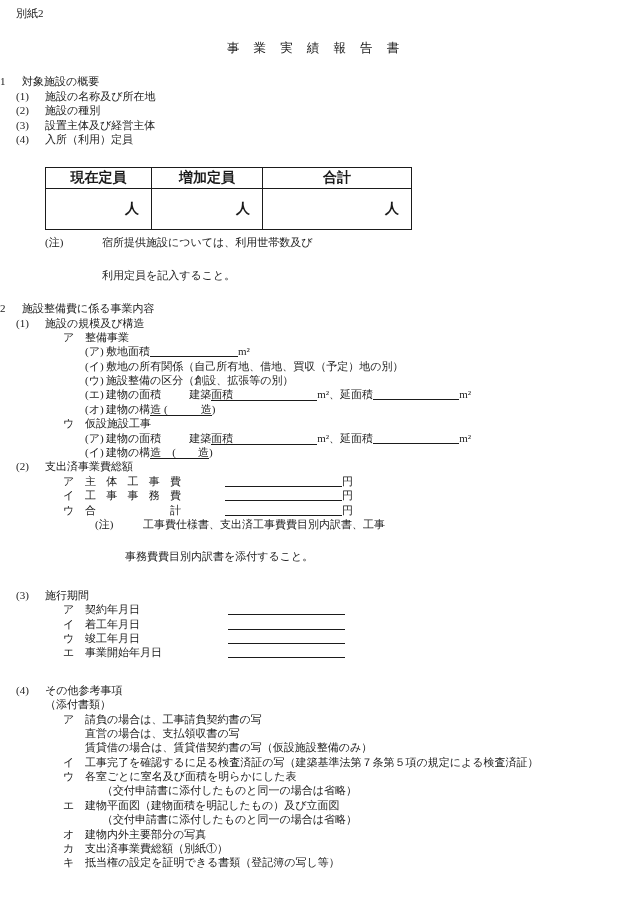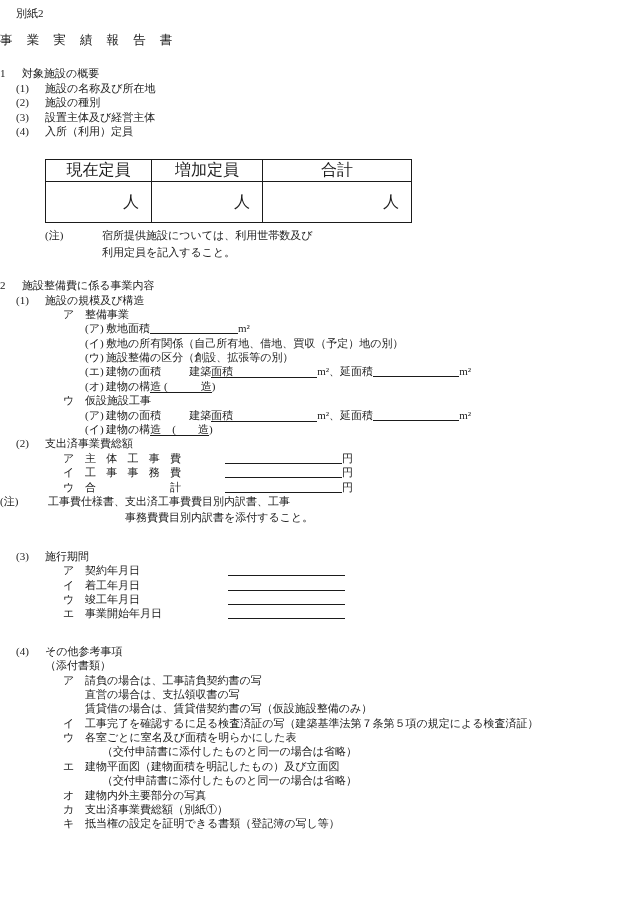--- a/index.html
+++ b/index.html
@@ -3,37 +3,37 @@
 <meta charset="utf-8">
 <style>
   html,body { margin:0; padding:0; }
   body {
     width:630px; height:903px; background:#ffffff; color:#1b1b1b;
     font-family:"Liberation Serif","DejaVu Serif",serif;
     font-size:11px; position:relative; overflow:hidden;
     padding-top:6px; box-sizing:border-box;
   }
   .line { white-space:pre; height:14.4px; line-height:14.4px; }
-  .title-line { text-align:left; font-size:12.5px; letter-spacing:4px; word-spacing:3px; margin-top:12px; height:16px; line-height:16px; }
+  .title-line { text-align:center; font-size:12.5px; letter-spacing:4px; word-spacing:3px; margin-top:20px; height:16px; line-height:16px; }
   .mk { display:inline-block; }
   .w22{width:22px} .w29{width:29px} .w21{width:21px} .w57{width:57px} .w48{width:48px}
   .pl28{padding-left:16px} .pl30{} .pl45{padding-left:45px}
   .pl63{padding-left:63px} .pl78{padding-left:102px} .pl85{padding-left:85px}
-  .pl95{} .pl102{padding-left:102px} .pl125{padding-left:125px}
-  .mt35{margin-top:2px} .mt5{margin-top:5px} .mt18{margin-top:18px}
+  .pl95{padding-left:95px} .pl102{padding-left:102px} .pl125{padding-left:125px}
+  .mt35{margin-top:18px} .mt5{margin-top:5px} .mt18{margin-top:18px}
   .mt19{margin-top:19px} .mt23{margin-top:23px} .mt24{margin-top:24px}
   .ul  { display:inline-block; border-bottom:1px solid #1b1b1b; height:12px; vertical-align:-2px; }
   .ulw88{width:88px} .ulw86{width:86px} .ulw117{width:117px}
   .ulx { border-bottom:1px solid #1b1b1b; }
   .pr84{padding-right:84px}
   .ml28{margin-left:28px} .ml44{margin-left:44px}
   .jl  { display:inline-block; width:96px; white-space:normal; text-align:justify; text-align-last:justify; }
   .lbl143 { display:inline-block; width:143px; }
   table.cap { border-collapse:collapse; margin-left:45px; margin-top:21px; }
-  table.cap th, table.cap td { border:1px solid #1b1b1b; font-weight:normal; font-size:16px; padding:0; }
+  table.cap th, table.cap td { border:1px solid #1b1b1b; font-weight:bold; font-size:14px; padding:0; }
   table.cap { border:1.5px solid #1b1b1b; }
   table.cap th { height:20px; text-align:center; }
   table.cap td { height:40px; text-align:right; padding-right:12px; vertical-align:middle; }
   .c1{width:105px} .c2{width:110px} .c3{width:148px}
 </style>
 </head>
 <body>
 
 <div class="line pl28"><span>別紙2</span></div>
 <div class="title-line">事 業 実 績 報 告 書</div>

